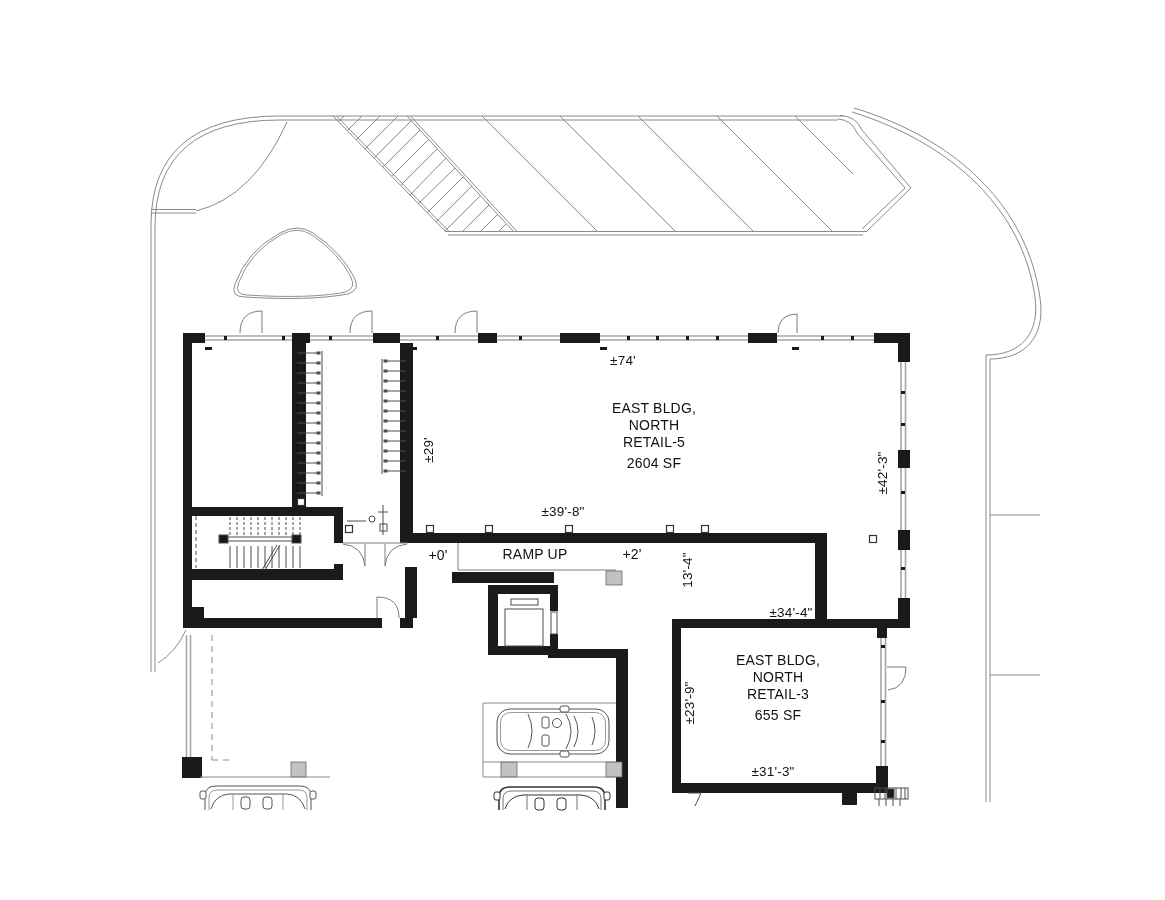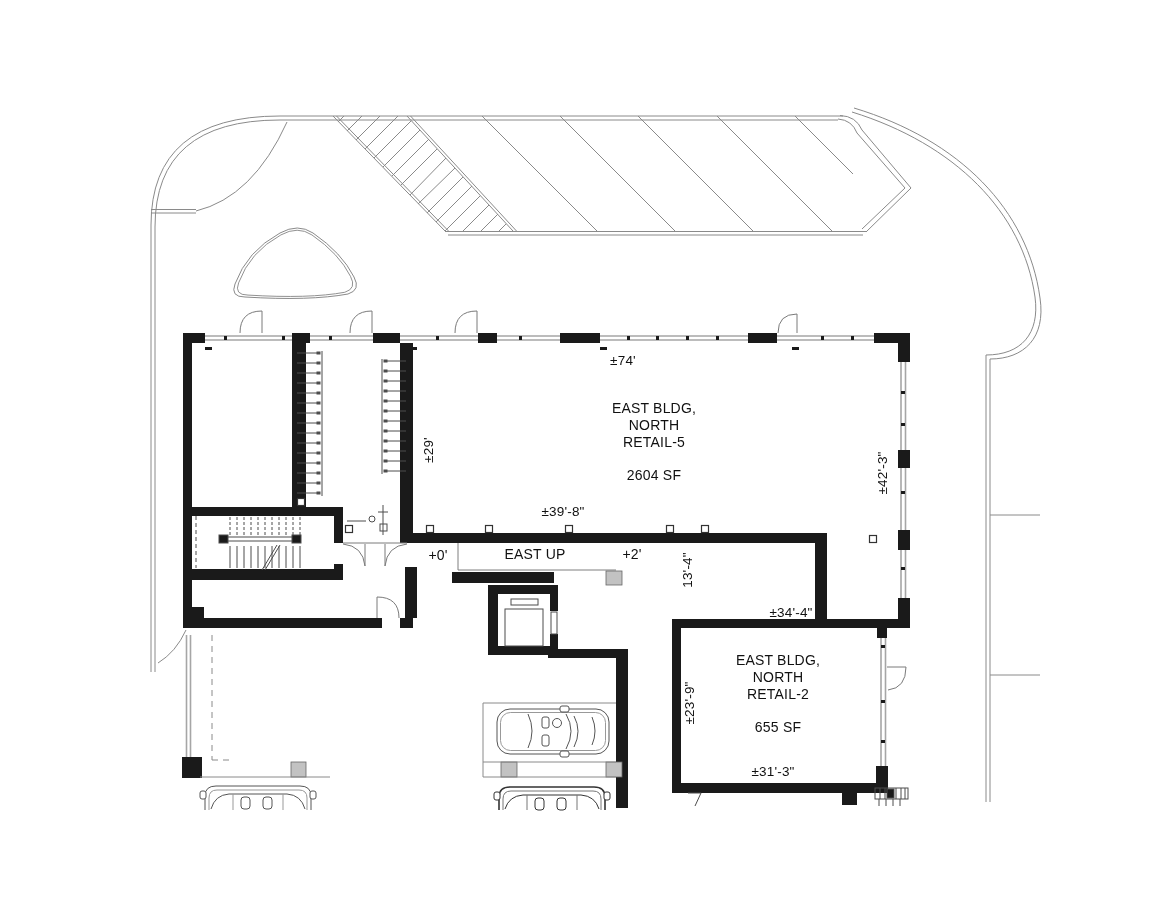--- a/index.html
+++ b/index.html
@@ -4,21 +4,21 @@
 <style>
   html,body{margin:0;padding:0;background:#ffffff;}
   #stage{position:relative;width:1064px;height:900px;background:#fff;overflow:hidden;
          font-family:"Liberation Sans",sans-serif;color:#1a1a1a;}
   #plan-svg{position:absolute;left:0;top:0;}
   .lbl{position:absolute;white-space:nowrap;transform:translate(-50%,-50%);
        font-size:13.5px;color:#111;letter-spacing:.2px;}
   .lbl.rot{transform:translate(-50%,-50%) rotate(-90deg);}
   .room-label{position:absolute;transform:translateX(-50%);text-align:center;
        font-size:14px;line-height:17px;color:#111;letter-spacing:.2px;}
-  .room-label .area{margin-top:16px;}
+  .room-label .area{margin-top:4px;}
   .ramp-lbl{font-size:14px;}
 </style>
 </head>
 <body>
 
 <div id="stage">
 
 <svg id="plan-svg" width="1165" height="900" viewBox="0 0 1165 900">
 
   <g stroke="#8a8a8a" stroke-width="1" fill="none">
@@ -284,32 +284,32 @@
   </div>
 
   <div class="lbl rot" style="left:428px;top:450px;">±29'</div>
 
   <div class="lbl rot" style="left:882px;top:473px;">±42'-3"</div>
 
   <div class="lbl" style="left:563px;top:511px;">±39'-8"</div>
 
   <div class="lbl ramp-lbl" style="left:438px;top:555px;">+0'</div>
 
-  <div class="lbl ramp-lbl" style="left:535px;top:554px;">EAST UP</div>
+  <div class="lbl ramp-lbl" style="left:535px;top:554px;">RAMP UP</div>
 
   <div class="lbl ramp-lbl" style="left:632px;top:554px;">+2'</div>
 
   <div class="lbl rot" style="left:687px;top:570px;">13'-4"</div>
 
   <div class="lbl" style="left:791px;top:612px;">±34'-4"</div>
 
   <div class="room-label" style="left:778px;top:652px;">
     <div>EAST BLDG,</div>
     <div>NORTH</div>
-    <div>RETAIL-2</div>
+    <div>RETAIL-3</div>
     <div class="area">655 SF</div>
   </div>
 
   <div class="lbl rot" style="left:689px;top:703px;">±23'-9"</div>
 
   <div class="lbl" style="left:773px;top:771px;">±31'-3"</div>
 </div>
 
 </div>
 

